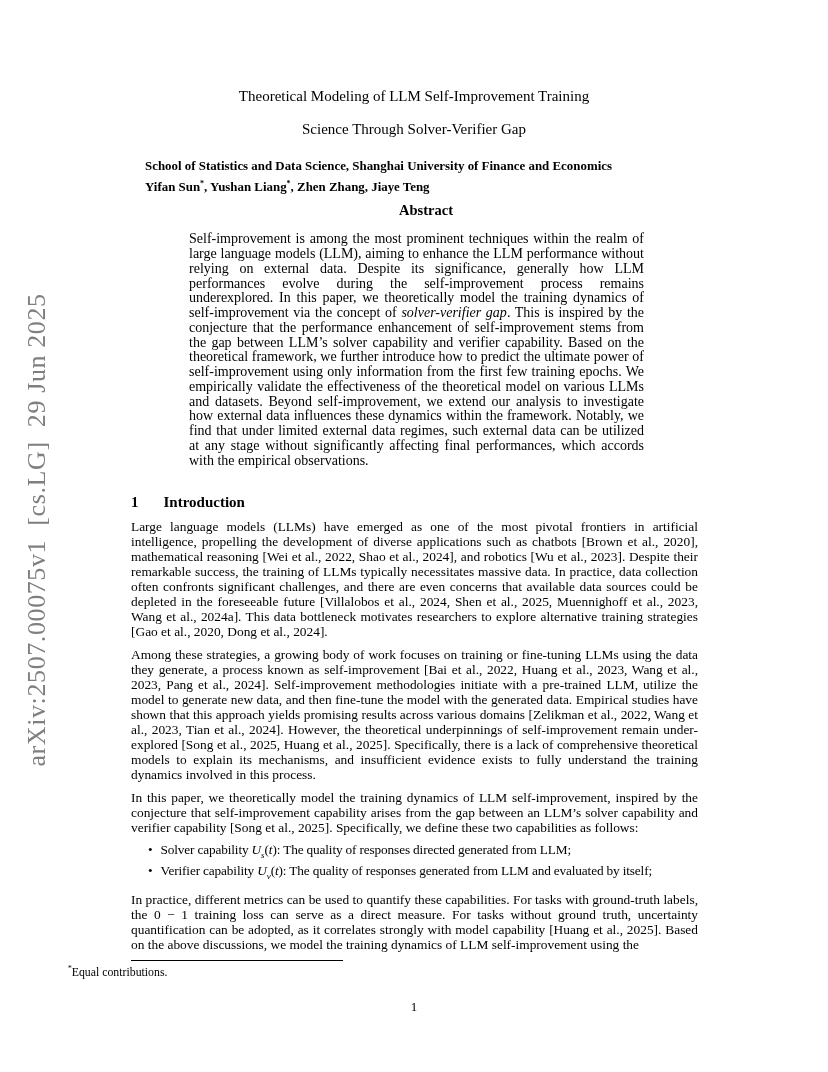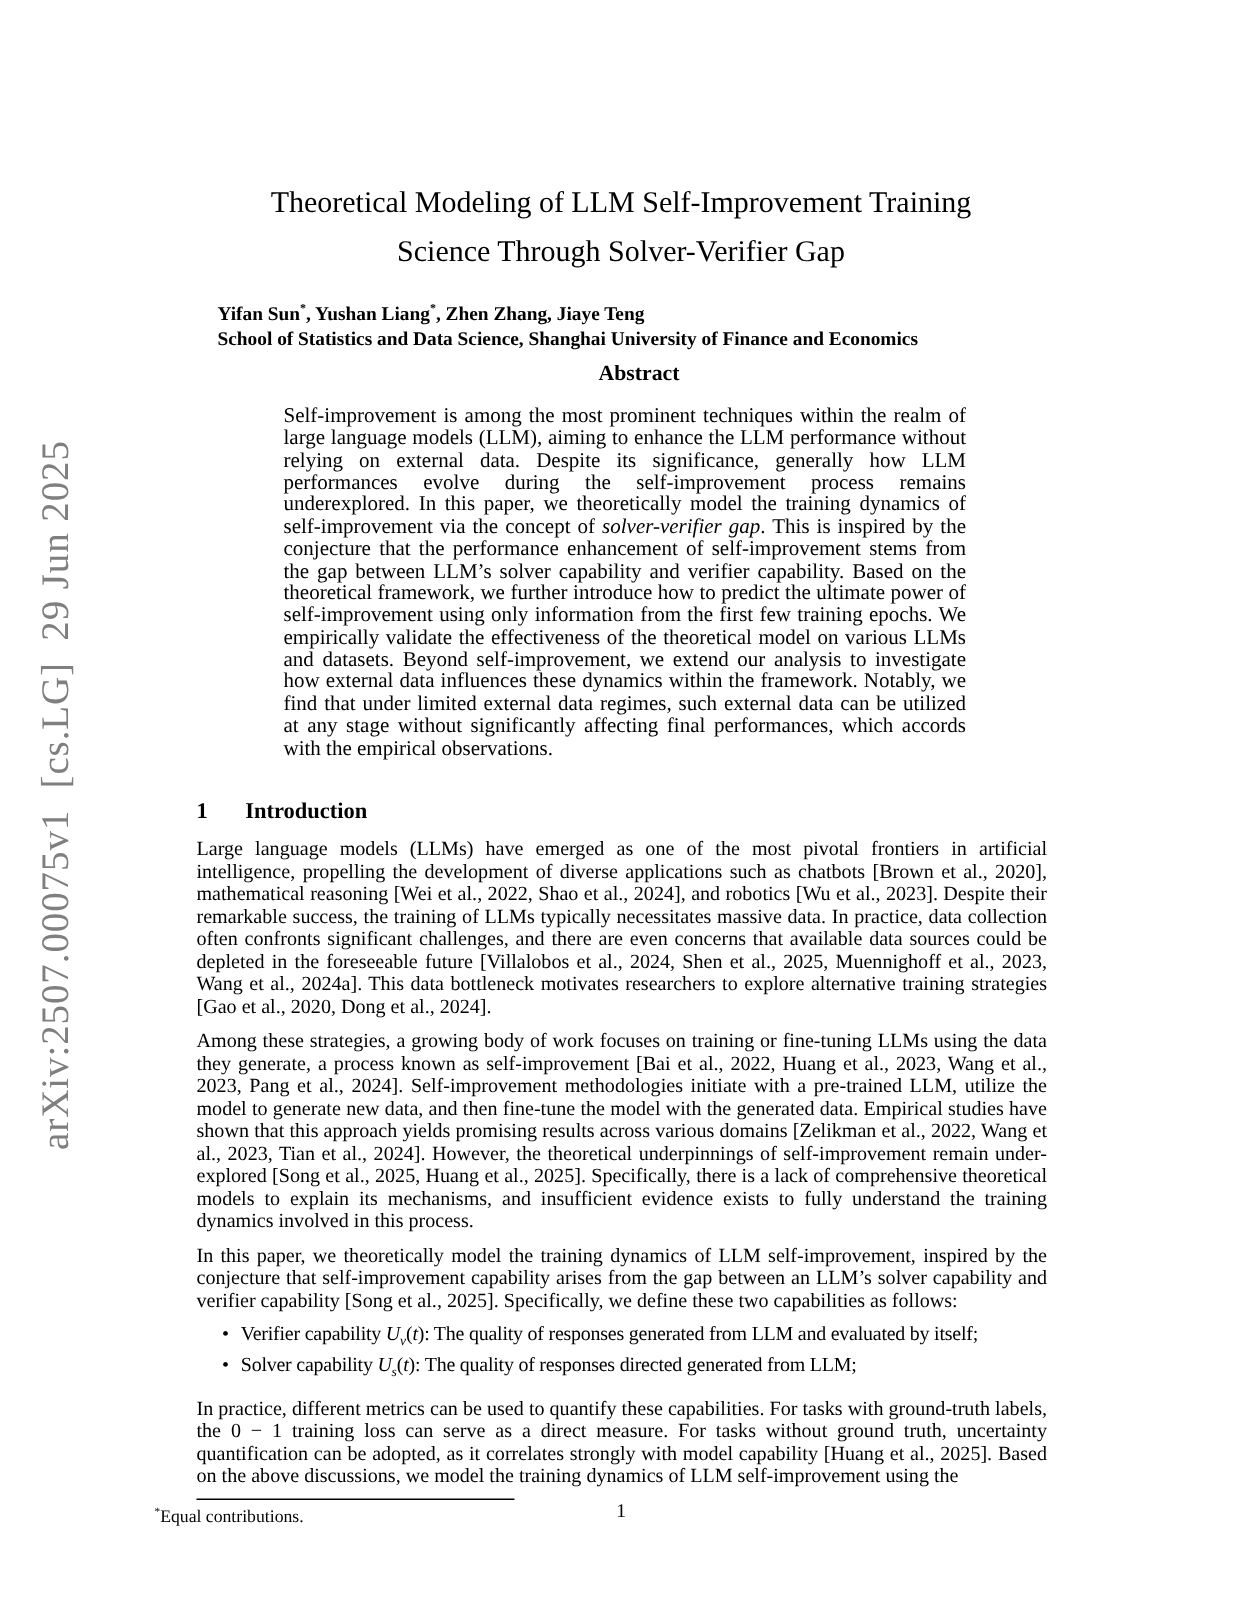--- a/index.html
+++ b/index.html
@@ -19,23 +19,23 @@
     left: 37px;
     top: 530px;
     transform: translate(-50%, -50%) rotate(-90deg);
     white-space: pre;
     font-size: 26px;
     letter-spacing: 0.6px;
     color: #7f7f7f;
   }
   .title {
     margin: 0;
-    padding-top: 119px;
+    padding-top: 80px;
     text-align: center;
-    font-size: 20px;
+    font-size: 15px;
     line-height: 33px;
     font-weight: normal;
   }
   .authors {
     margin: 12px 0 0 145px;
     font-size: 12.9px;
     font-weight: bold;
     line-height: 17px;
   }
   .authors sup { font-size: 8px; }
@@ -79,21 +79,21 @@
   .b-dot { margin-right: 8px; }
   .mvar { font-style: italic; }
   .msub { font-size: 9px; letter-spacing: 0; }
   .footnote-rule {
     margin: 8px 0 0 131px;
     width: 212px;
     height: 0;
     border-top: 1.2px solid #000000;
   }
   .footnote {
-    margin: 3px 0 0 103px;
+    margin: 3px 0 0 68px;
     font-size: 11.8px;
   }
   .footnote sup { font-size: 7.5px; }
   .page-number {
     position: absolute;
     left: 0;
     top: 999px;
     width: 100%;
     text-align: center;
     font-size: 13px;
@@ -103,39 +103,39 @@
 </head>
 <body>
 
 <div class="page">
 
   <div class="arxiv-strip">arXiv:2507.00075v1  [cs.LG]  29 Jun 2025</div>
 
   <h1 class="title"><span>Theoretical Modeling of LLM Self-Improvement Training</span><br><span>Science Through Solver-Verifier Gap</span></h1>
 
   <div class="authors">
+    <div>School of Statistics and Data Science, Shanghai University of Finance and Economics</div>
     <div><span>Yifan Sun</span><sup>*</sup><span>, Yushan Liang</span><sup>*</sup><span>, Zhen Zhang, Jiaye Teng</span></div>
-    <div>School of Statistics and Data Science, Shanghai University of Finance and Economics</div>
   </div>
 
   <div class="abstract-heading">Abstract</div>
 
   <p class="abstract-body"><span>Self-improvement is among the most prominent techniques within the realm of large language models (LLM), aiming to enhance the LLM performance without relying on external data. Despite its significance, generally how LLM performances evolve during the self-improvement process remains underexplored. In this paper, we theoretically model the training dynamics of self-improvement via the concept of </span><i>solver-verifier gap</i><span>. This is inspired by the conjecture that the performance enhancement of self-improvement stems from the gap between LLM’s solver capability and verifier capability. Based on the theoretical framework, we further introduce how to predict the ultimate power of self-improvement using only information from the first few training epochs. We empirically validate the effectiveness of the theoretical model on various LLMs and datasets. Beyond self-improvement, we extend our analysis to investigate how external data influences these dynamics within the framework. Notably, we find that under limited external data regimes, such external data can be utilized at any stage without significantly affecting final performances, which accords with the empirical observations.</span></p>
 
   <h2 class="section-heading"><span class="sec-num">1</span><span>Introduction</span></h2>
 
   <p class="body-par first">Large language models (LLMs) have emerged as one of the most pivotal frontiers in artificial intelligence, propelling the development of diverse applications such as chatbots [Brown et al., 2020], mathematical reasoning [Wei et al., 2022, Shao et al., 2024], and robotics [Wu et al., 2023]. Despite their remarkable success, the training of LLMs typically necessitates massive data. In practice, data collection often confronts significant challenges, and there are even concerns that available data sources could be depleted in the foreseeable future [Villalobos et al., 2024, Shen et al., 2025, Muennighoff et al., 2023, Wang et al., 2024a]. This data bottleneck motivates researchers to explore alternative training strategies [Gao et al., 2020, Dong et al., 2024].</p>
 
   <p class="body-par">Among these strategies, a growing body of work focuses on training or fine-tuning LLMs using the data they generate, a process known as self-improvement [Bai et al., 2022, Huang et al., 2023, Wang et al., 2023, Pang et al., 2024]. Self-improvement methodologies initiate with a pre-trained LLM, utilize the model to generate new data, and then fine-tune the model with the generated data. Empirical studies have shown that this approach yields promising results across various domains [Zelikman et al., 2022, Wang et al., 2023, Tian et al., 2024]. However, the theoretical underpinnings of self-improvement remain under-explored [Song et al., 2025, Huang et al., 2025]. Specifically, there is a lack of comprehensive theoretical models to explain its mechanisms, and insufficient evidence exists to fully understand the training dynamics involved in this process.</p>
 
   <p class="body-par">In this paper, we theoretically model the training dynamics of LLM self-improvement, inspired by the conjecture that self-improvement capability arises from the gap between an LLM’s solver capability and verifier capability [Song et al., 2025]. Specifically, we define these two capabilities as follows:</p>
 
   <ul class="bullets">
+    <li><span class="b-dot"></span><span>Solver capability </span><span class="mvar">U</span><sub class="mvar msub">s</sub><span>(</span><span class="mvar">t</span><span>)</span><span>: The quality of responses directed generated from LLM;</span></li>
     <li><span class="b-dot"></span><span>Verifier capability </span><span class="mvar">U</span><sub class="mvar msub">v</sub><span>(</span><span class="mvar">t</span><span>)</span><span>: The quality of responses generated from LLM and evaluated by itself;</span></li>
-    <li><span class="b-dot"></span><span>Solver capability </span><span class="mvar">U</span><sub class="mvar msub">s</sub><span>(</span><span class="mvar">t</span><span>)</span><span>: The quality of responses directed generated from LLM;</span></li>
   </ul>
 
   <p class="body-par"><span>In practice, different metrics can be used to quantify these capabilities. For tasks with ground-truth labels, the </span><span>0 − 1</span><span> training loss can serve as a direct measure. For tasks without ground truth, uncertainty quantification can be adopted, as it correlates strongly with model capability [Huang et al., 2025]. Based on the above discussions, we model the training dynamics of LLM self-improvement using the</span></p>
 
   <div class="footnote-rule"></div>
   <div class="footnote"><sup>*</sup><span>Equal contributions.</span></div>
 
   <div class="page-number">1</div>
 
 </div>

